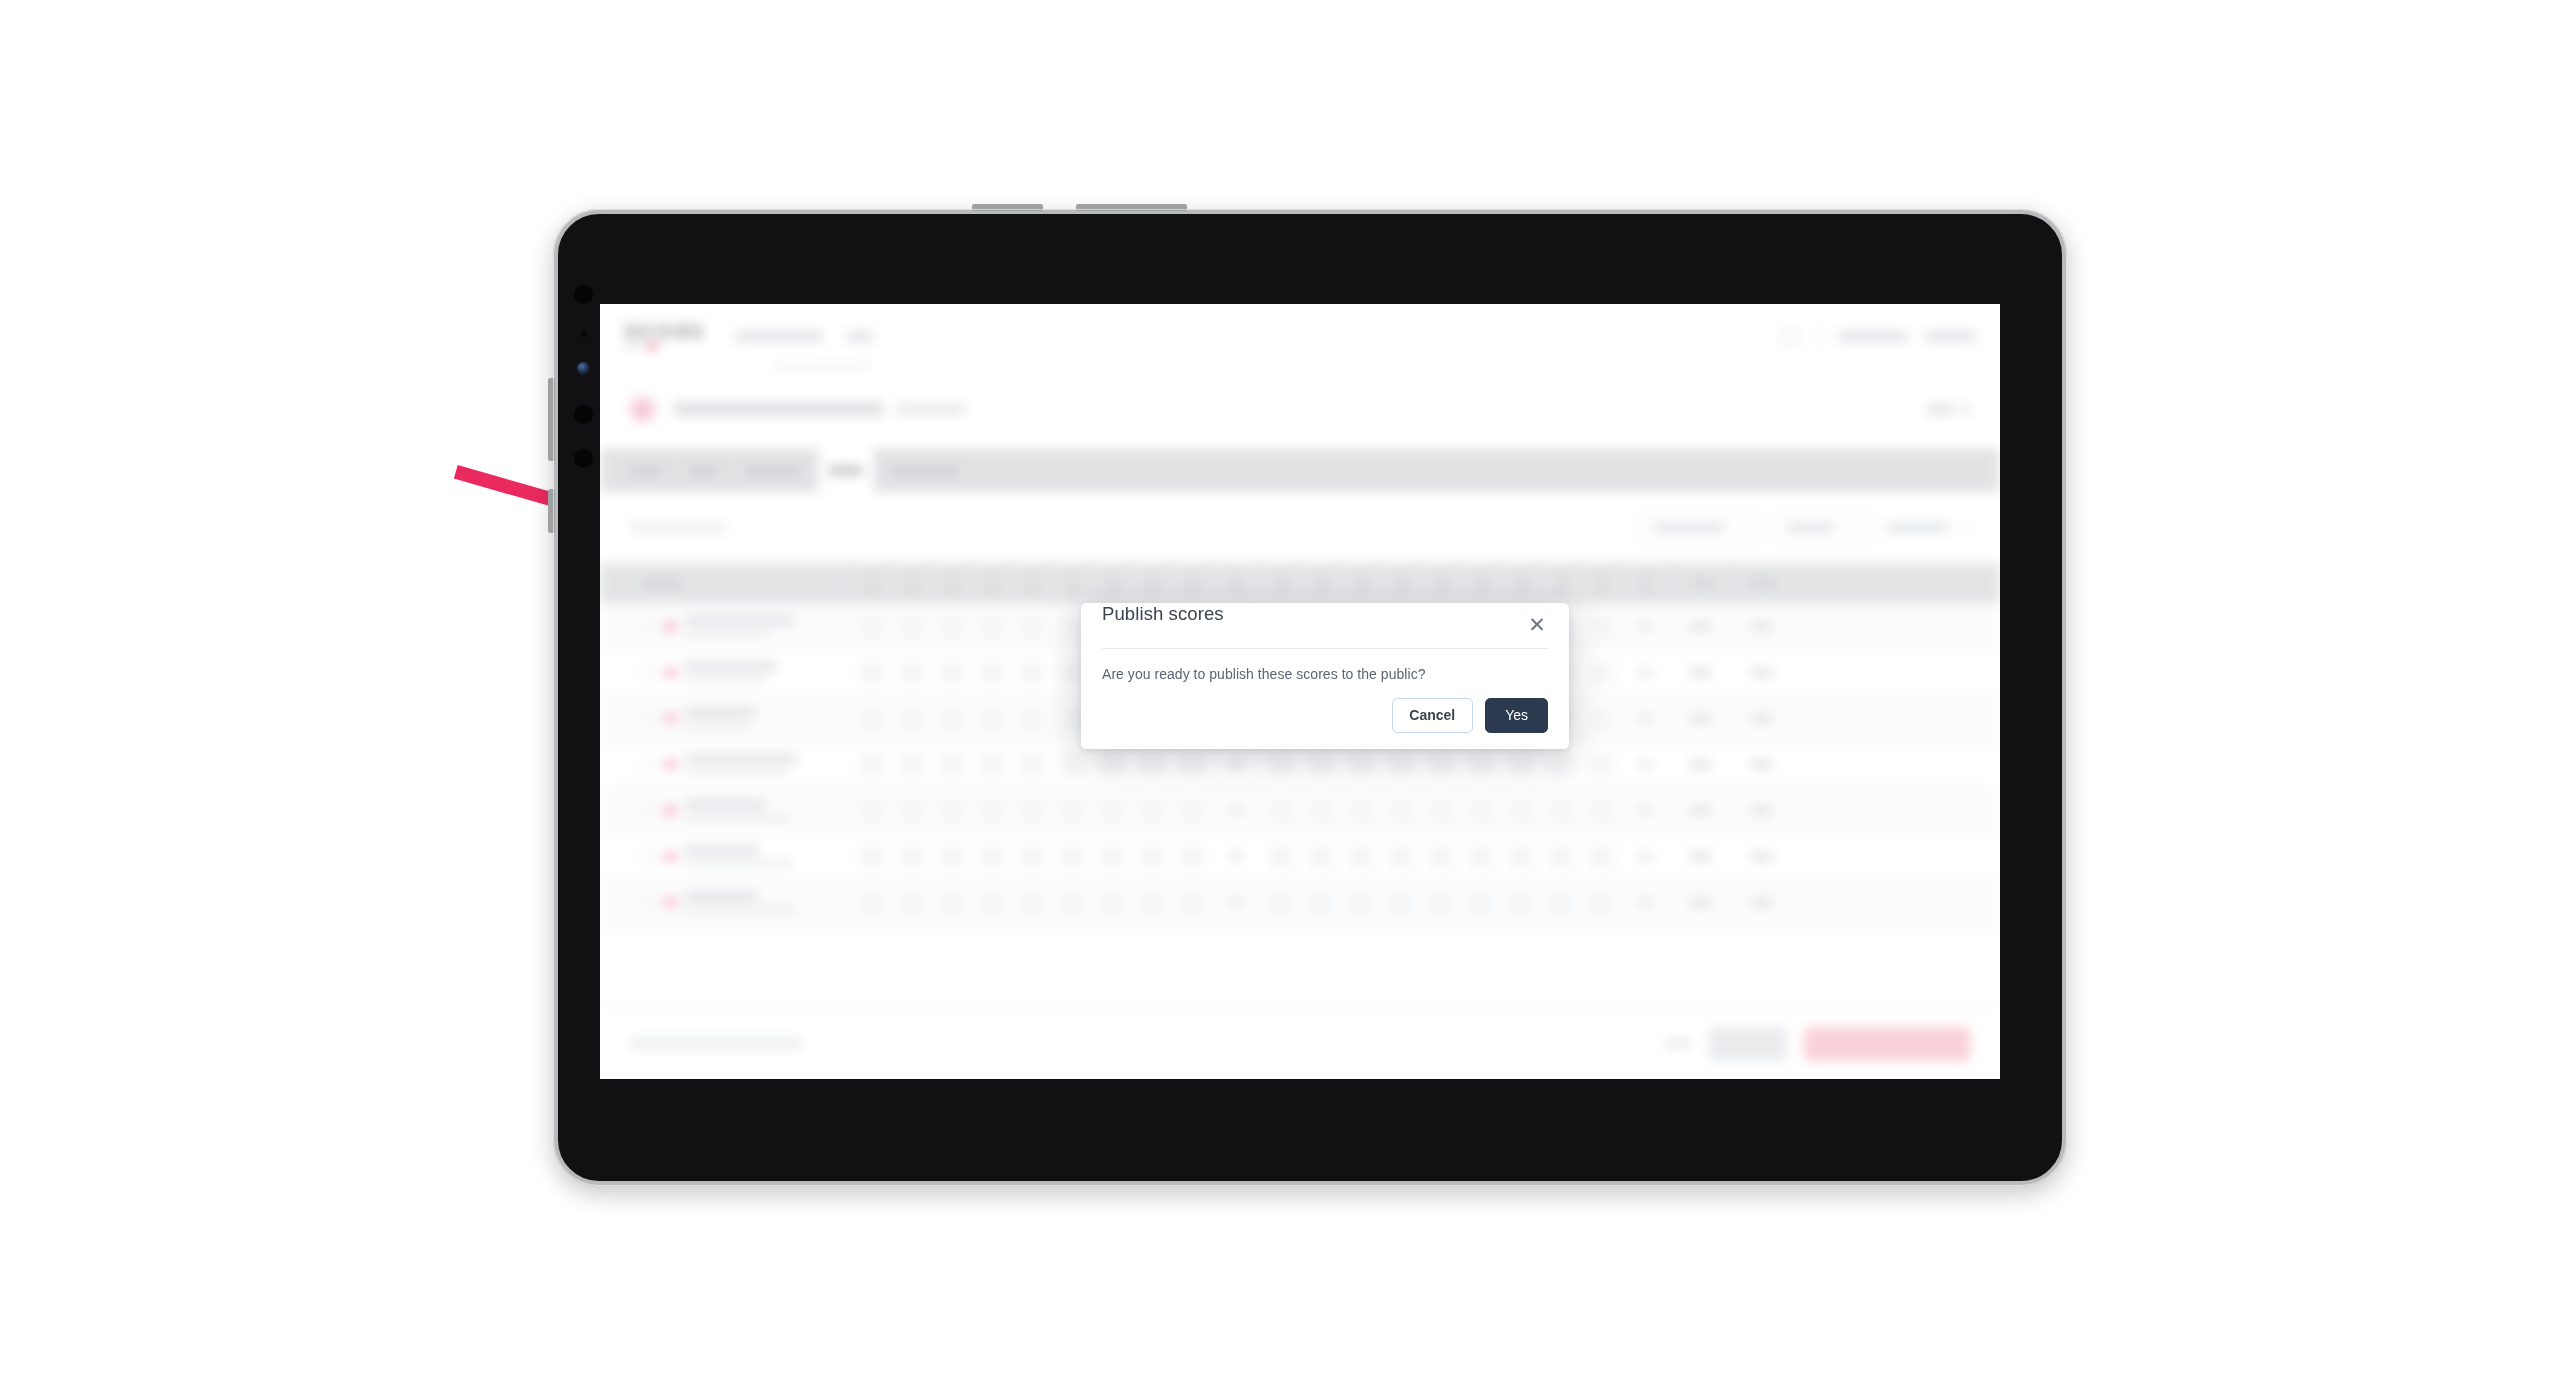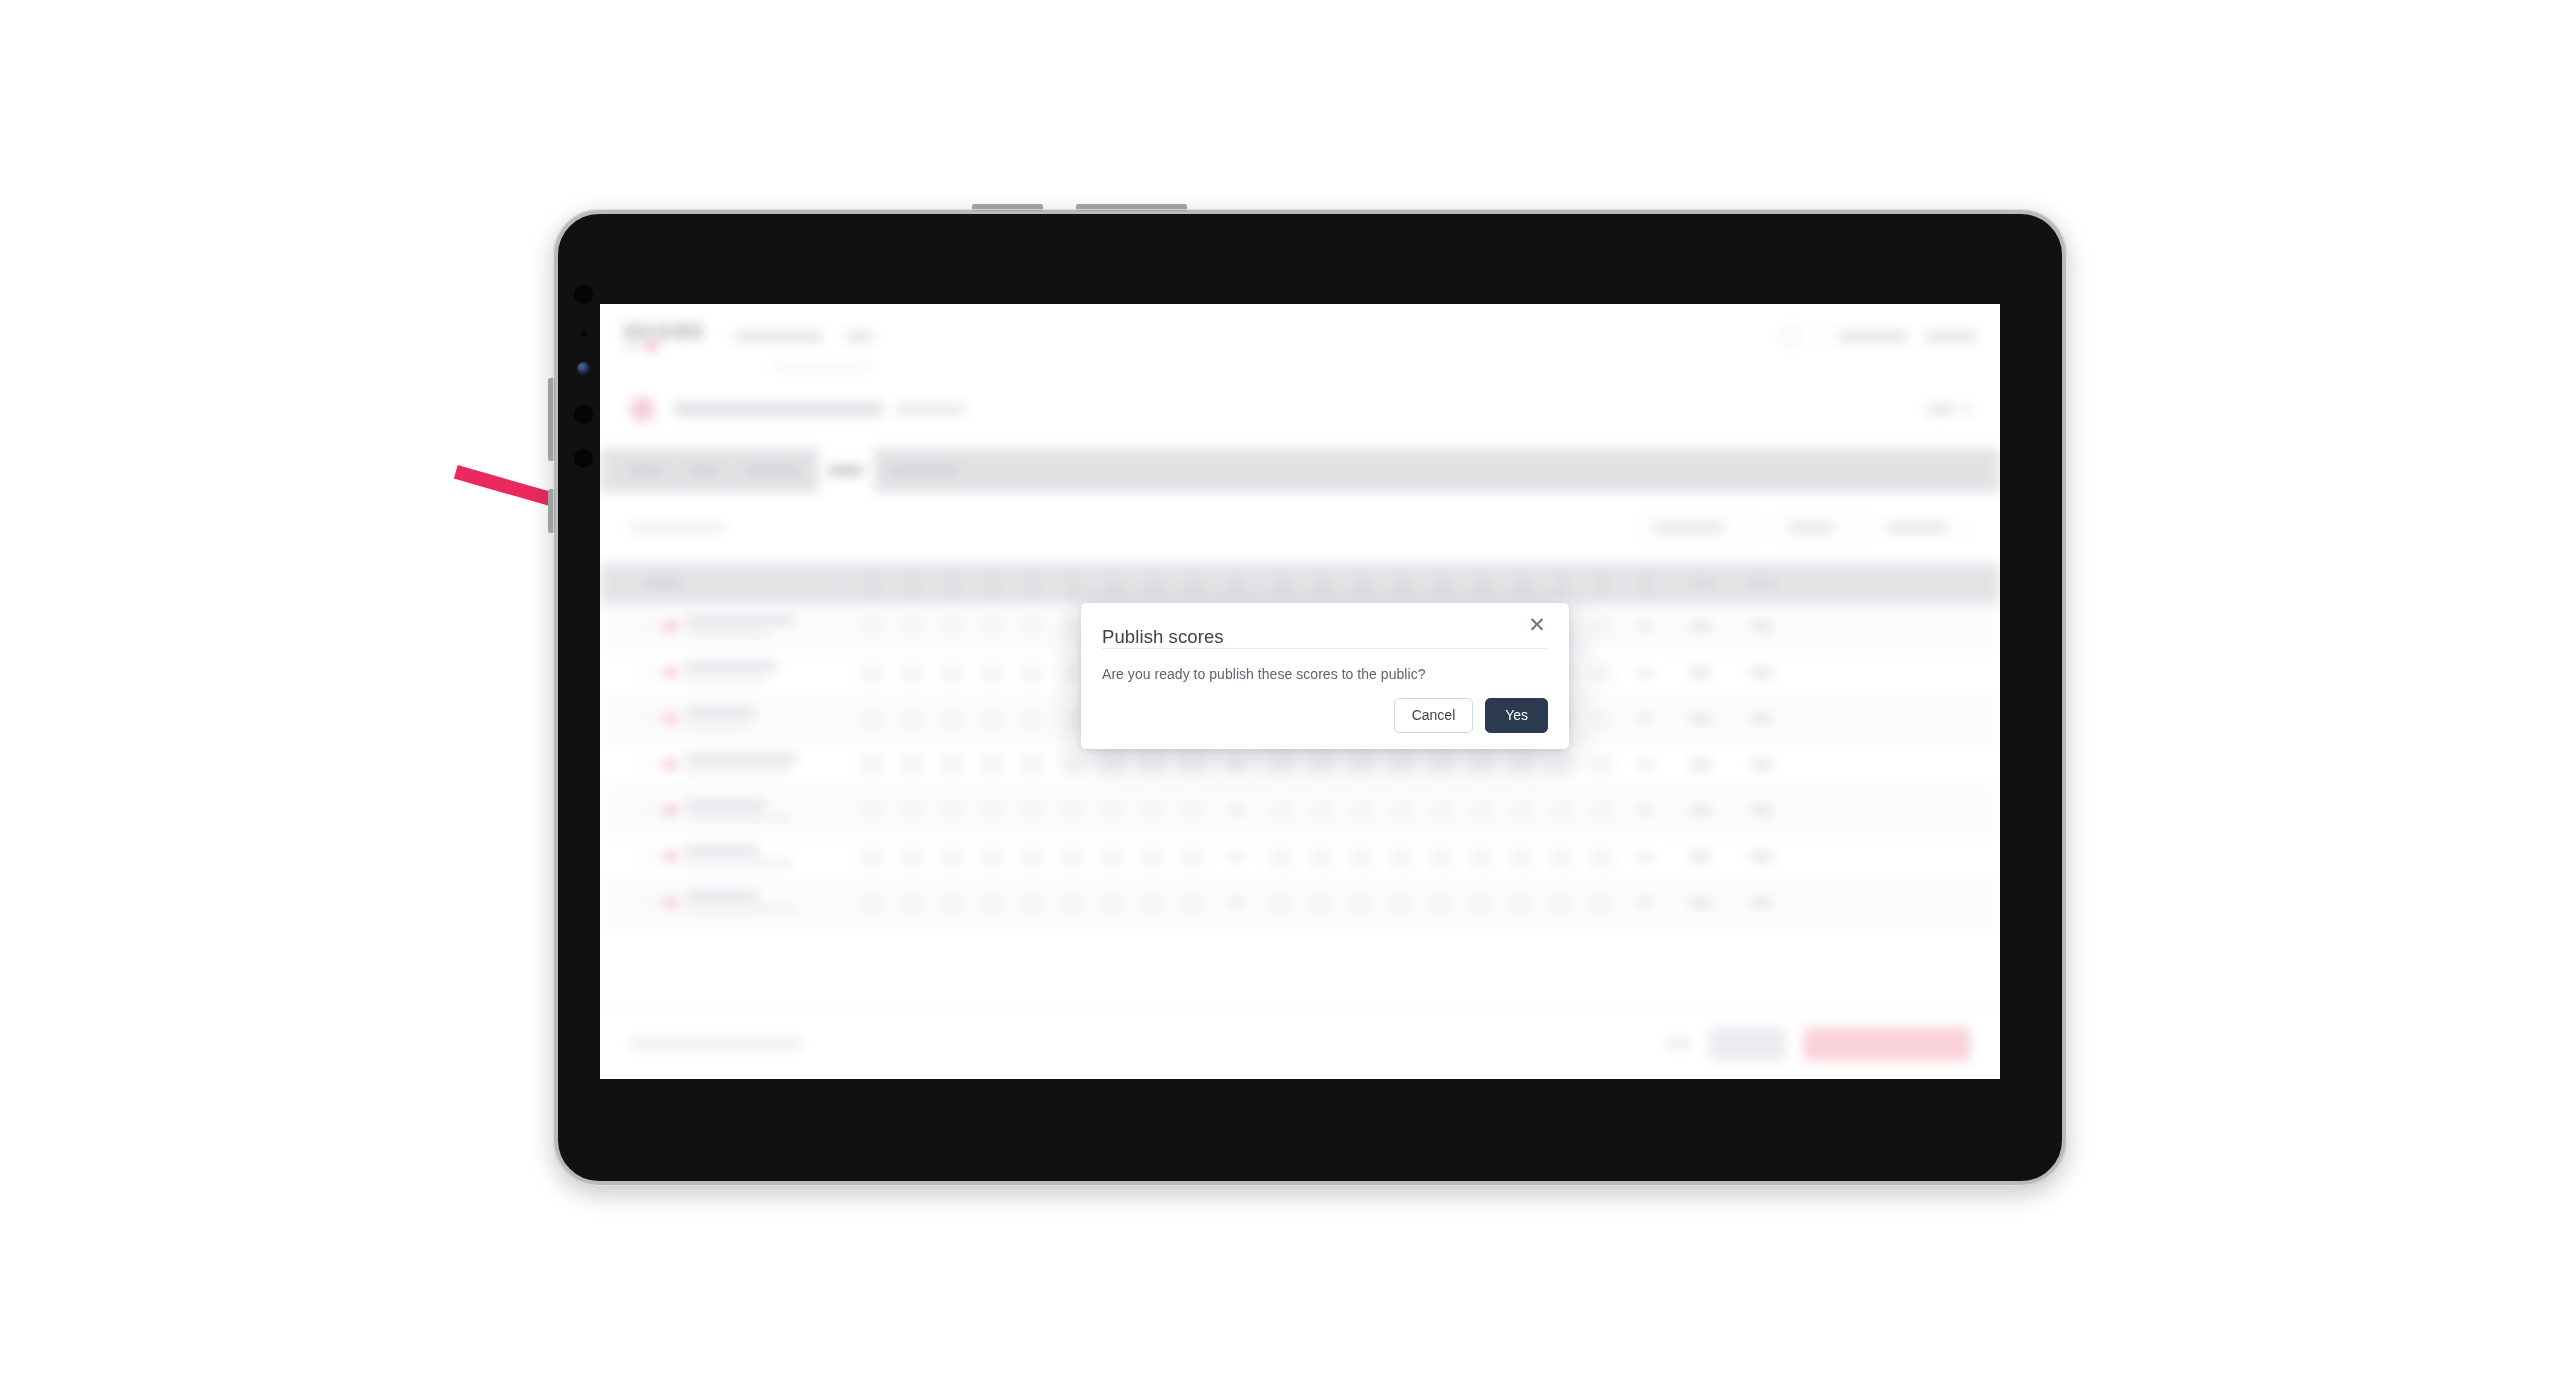--- a/index.html
+++ b/index.html
@@ -253,21 +253,21 @@
     height: 146px;
     background: #ffffff;
     border-radius: 5.2px;
     box-shadow: 0 9px 34px rgba(28,38,56,0.22), 0 1.5px 6px rgba(28,38,56,0.10);
     padding: 0 21px;
   }
   .modal-header {
     position: relative;
     height: 46px;
     display: flex;
-    align-items: flex-end;
+    align-items: flex-start;
     border-bottom: 0.7px solid #e9ebee;
   }
   .modal-title {
     font-size: 18.5px;
     color: #3b4350;
     font-weight: 400;
     letter-spacing: 0.1px;
   }
   .modal-close {
     position: absolute; right: -1.5px; top: 9px;
@@ -297,20 +297,21 @@
     border-radius: 5.2px;
     padding: 0 16.3px;
     height: 35px;
     cursor: pointer;
     line-height: 1;
   }
   .btn-cancel {
     background: #ffffff;
     color: #3b4350;
     border: 1.5px solid #c8d6ec;
+    font-weight: bold;
   }
   .btn-yes {
     background: #2c3a4f;
     color: #ffffff;
     border: 1.5px solid #2c3a4f;
     padding: 0 19px;
   }
 </style>
 </head>
 <body>

